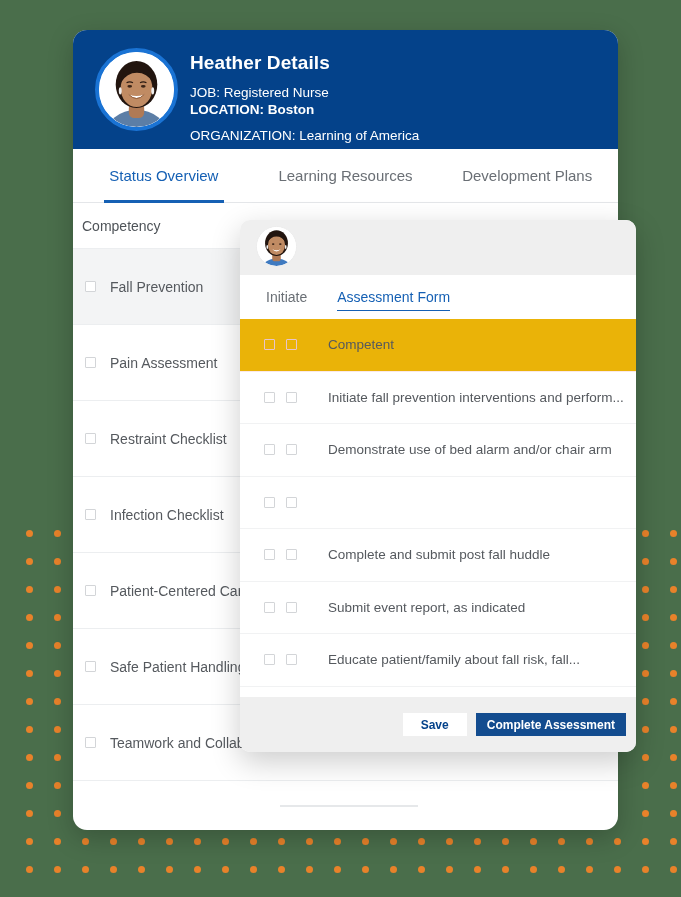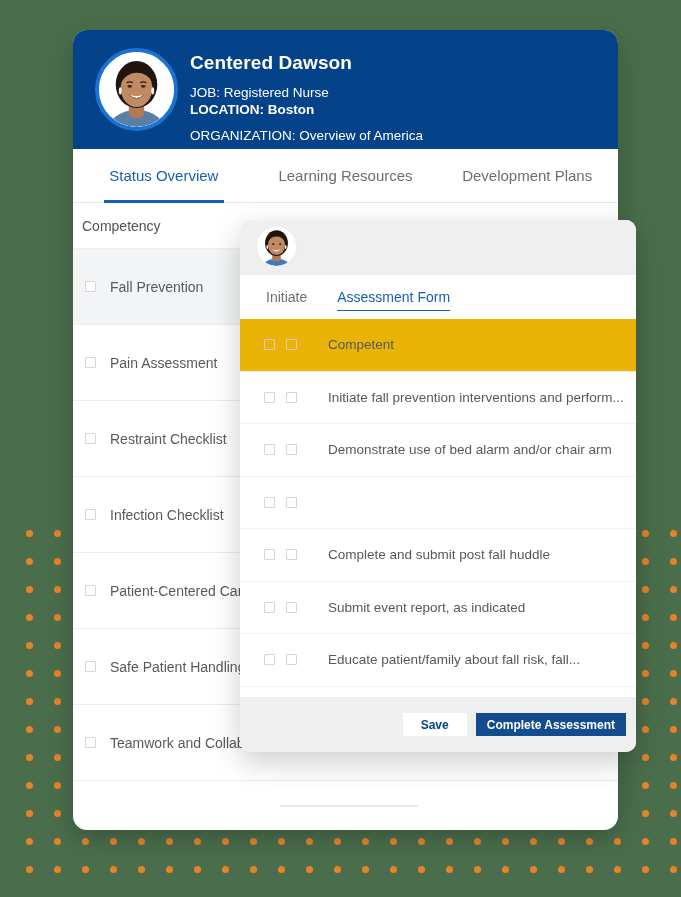--- a/index.html
+++ b/index.html
@@ -423,27 +423,27 @@
 
           <path d="M33 47 Q41.5 55 50 47 Q41.5 50.5 33 47 Z" fill="#ffffff"></path>
           <path d="M33 47 Q41.5 56 50 47" stroke="#8a5636" stroke-width="1" fill="none"></path>
 
           <ellipse cx="23.5" cy="43" rx="1.6" ry="4" fill="#efefef"></ellipse>
           <ellipse cx="59.5" cy="43" rx="1.6" ry="4" fill="#efefef"></ellipse>
         </g>
       </svg>
     </div>
     <div id="profile-info">
-      <div id="profile-name">Centered Dawson</div>
+      <div id="profile-name">Heather Details</div>
       <div class="profile-meta-row">
         <div class="profile-meta">JOB: Registered Nurse</div>
         <div class="profile-meta" id="profile-location">LOCATION: Boston</div>
       </div>
       <div class="profile-meta-row">
-        <div class="profile-meta">ORGANIZATION: Overview of America</div>
+        <div class="profile-meta">ORGANIZATION: Learning of America</div>
       </div>
     </div>
   </div>
 
   <div id="main-tabs">
     <div class="main-tab active">Status Overview</div>
     <div class="main-tab">Learning Resources</div>
     <div class="main-tab">Development Plans</div>
   </div>
 

